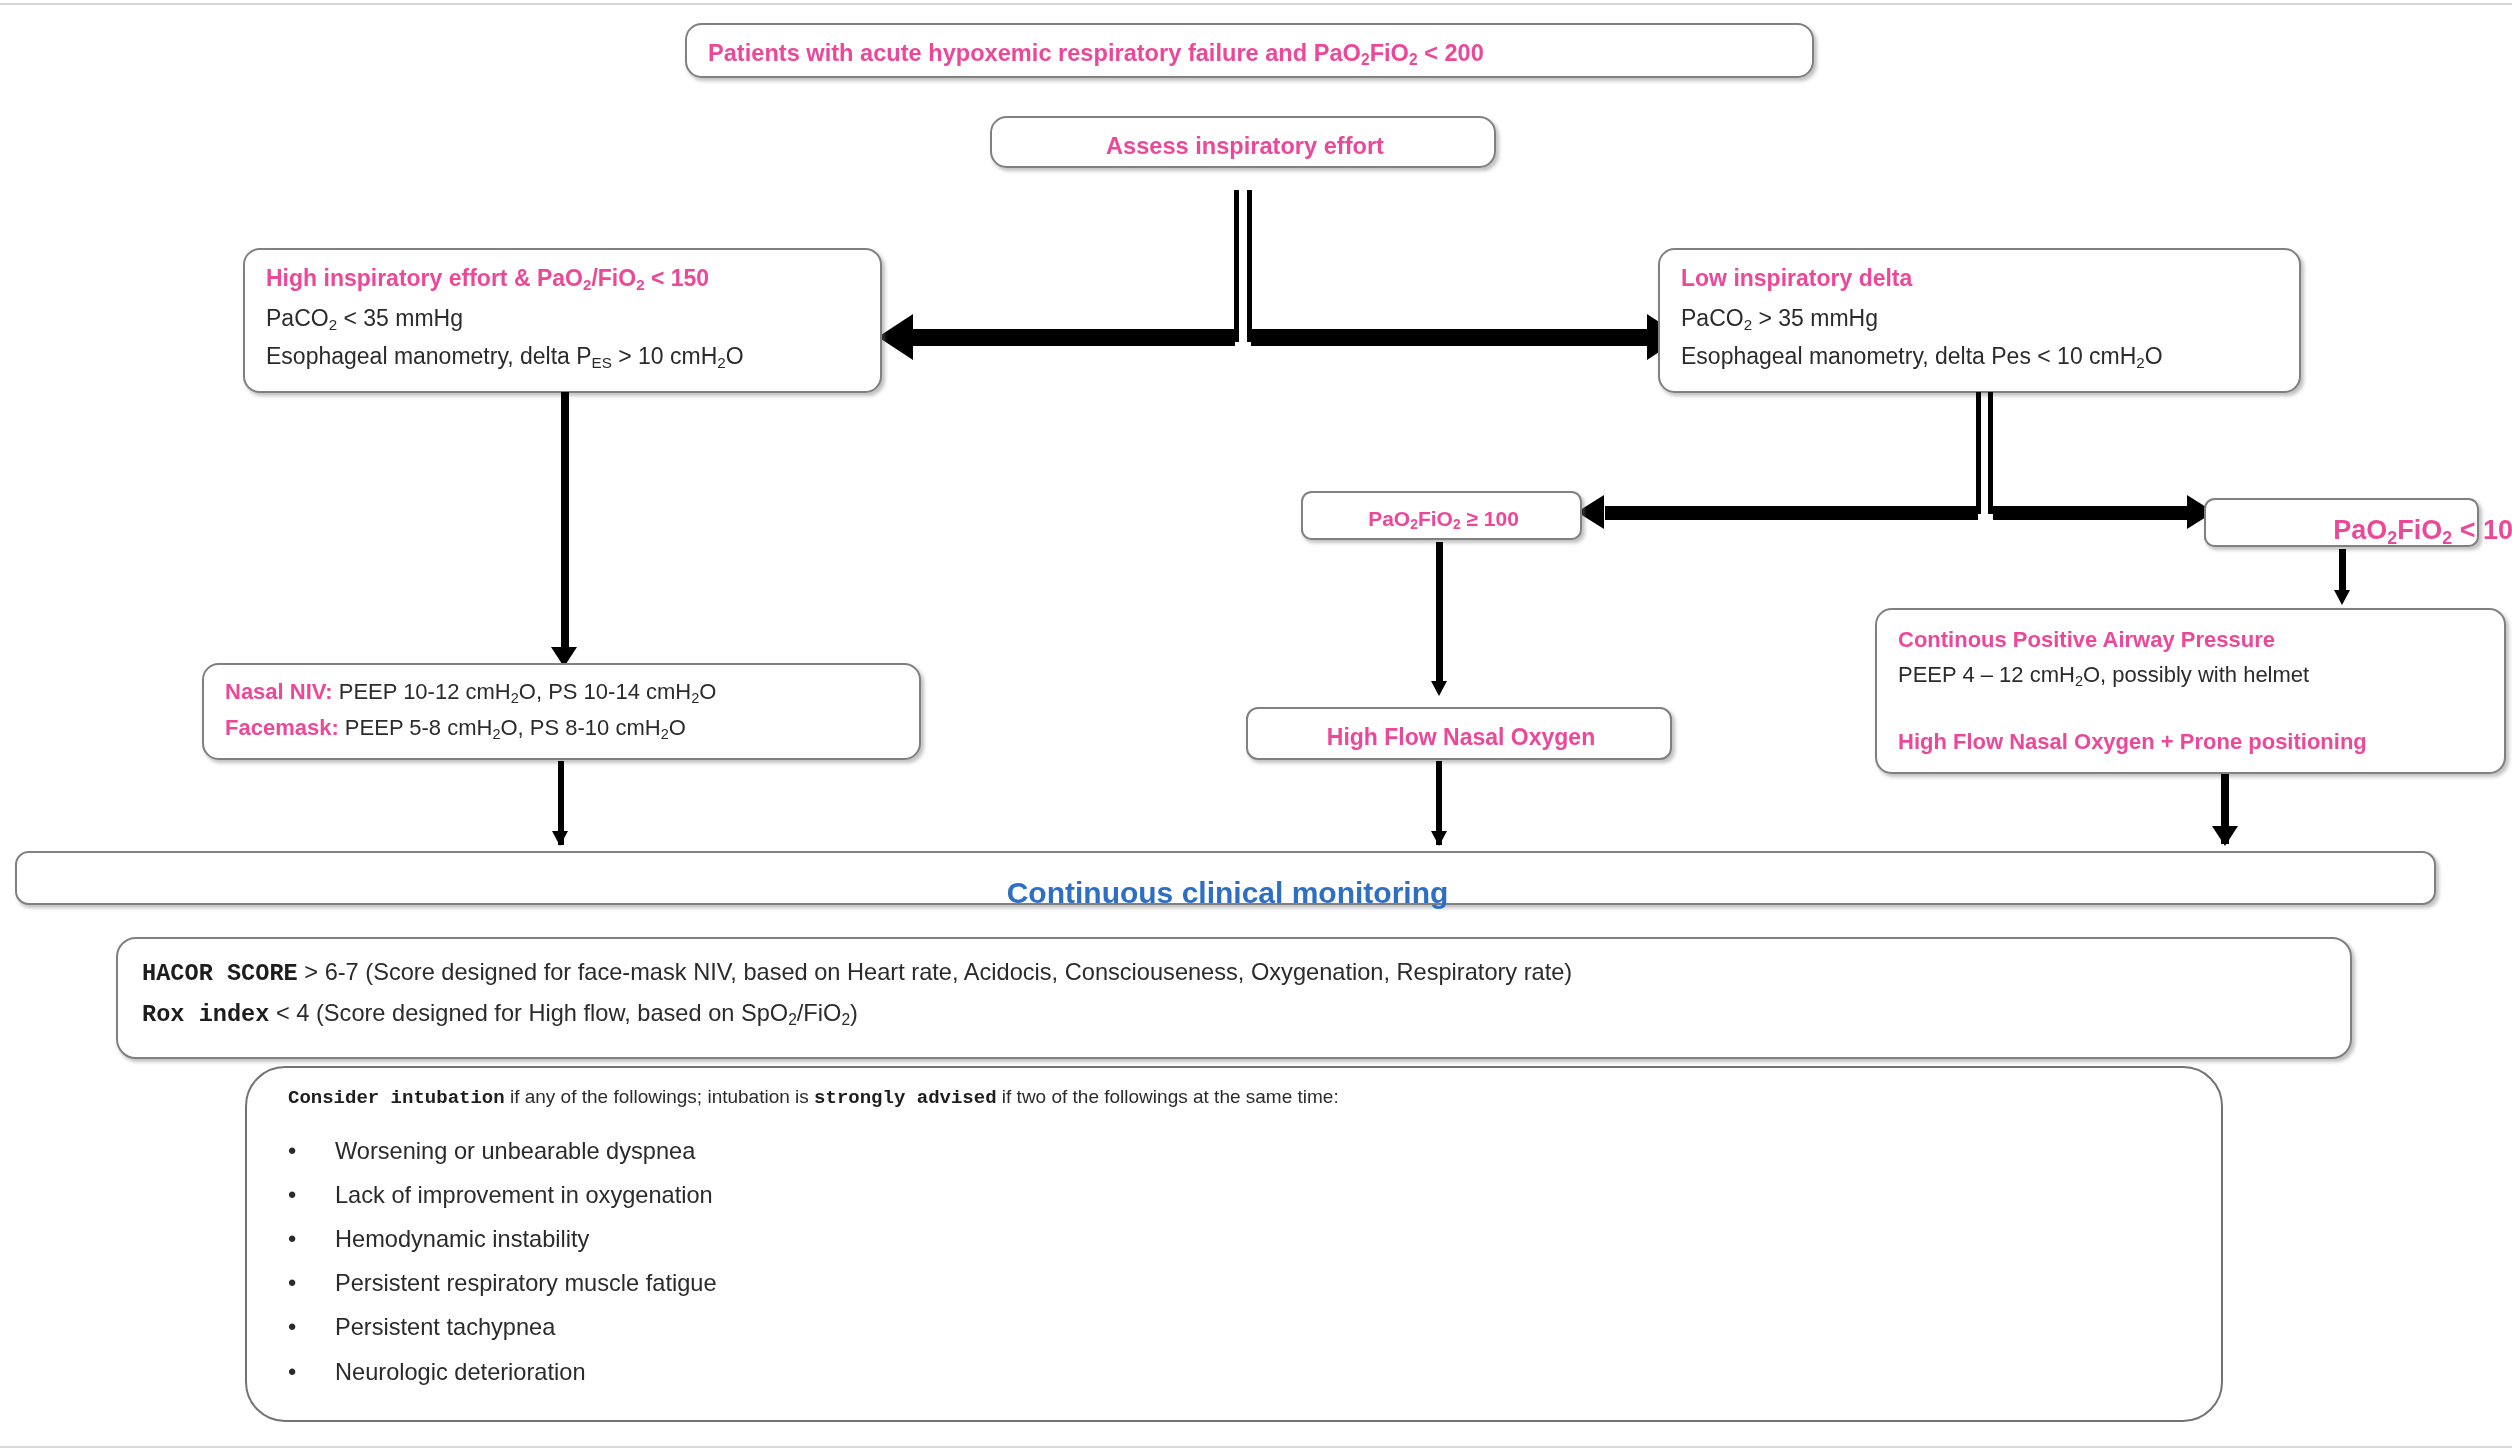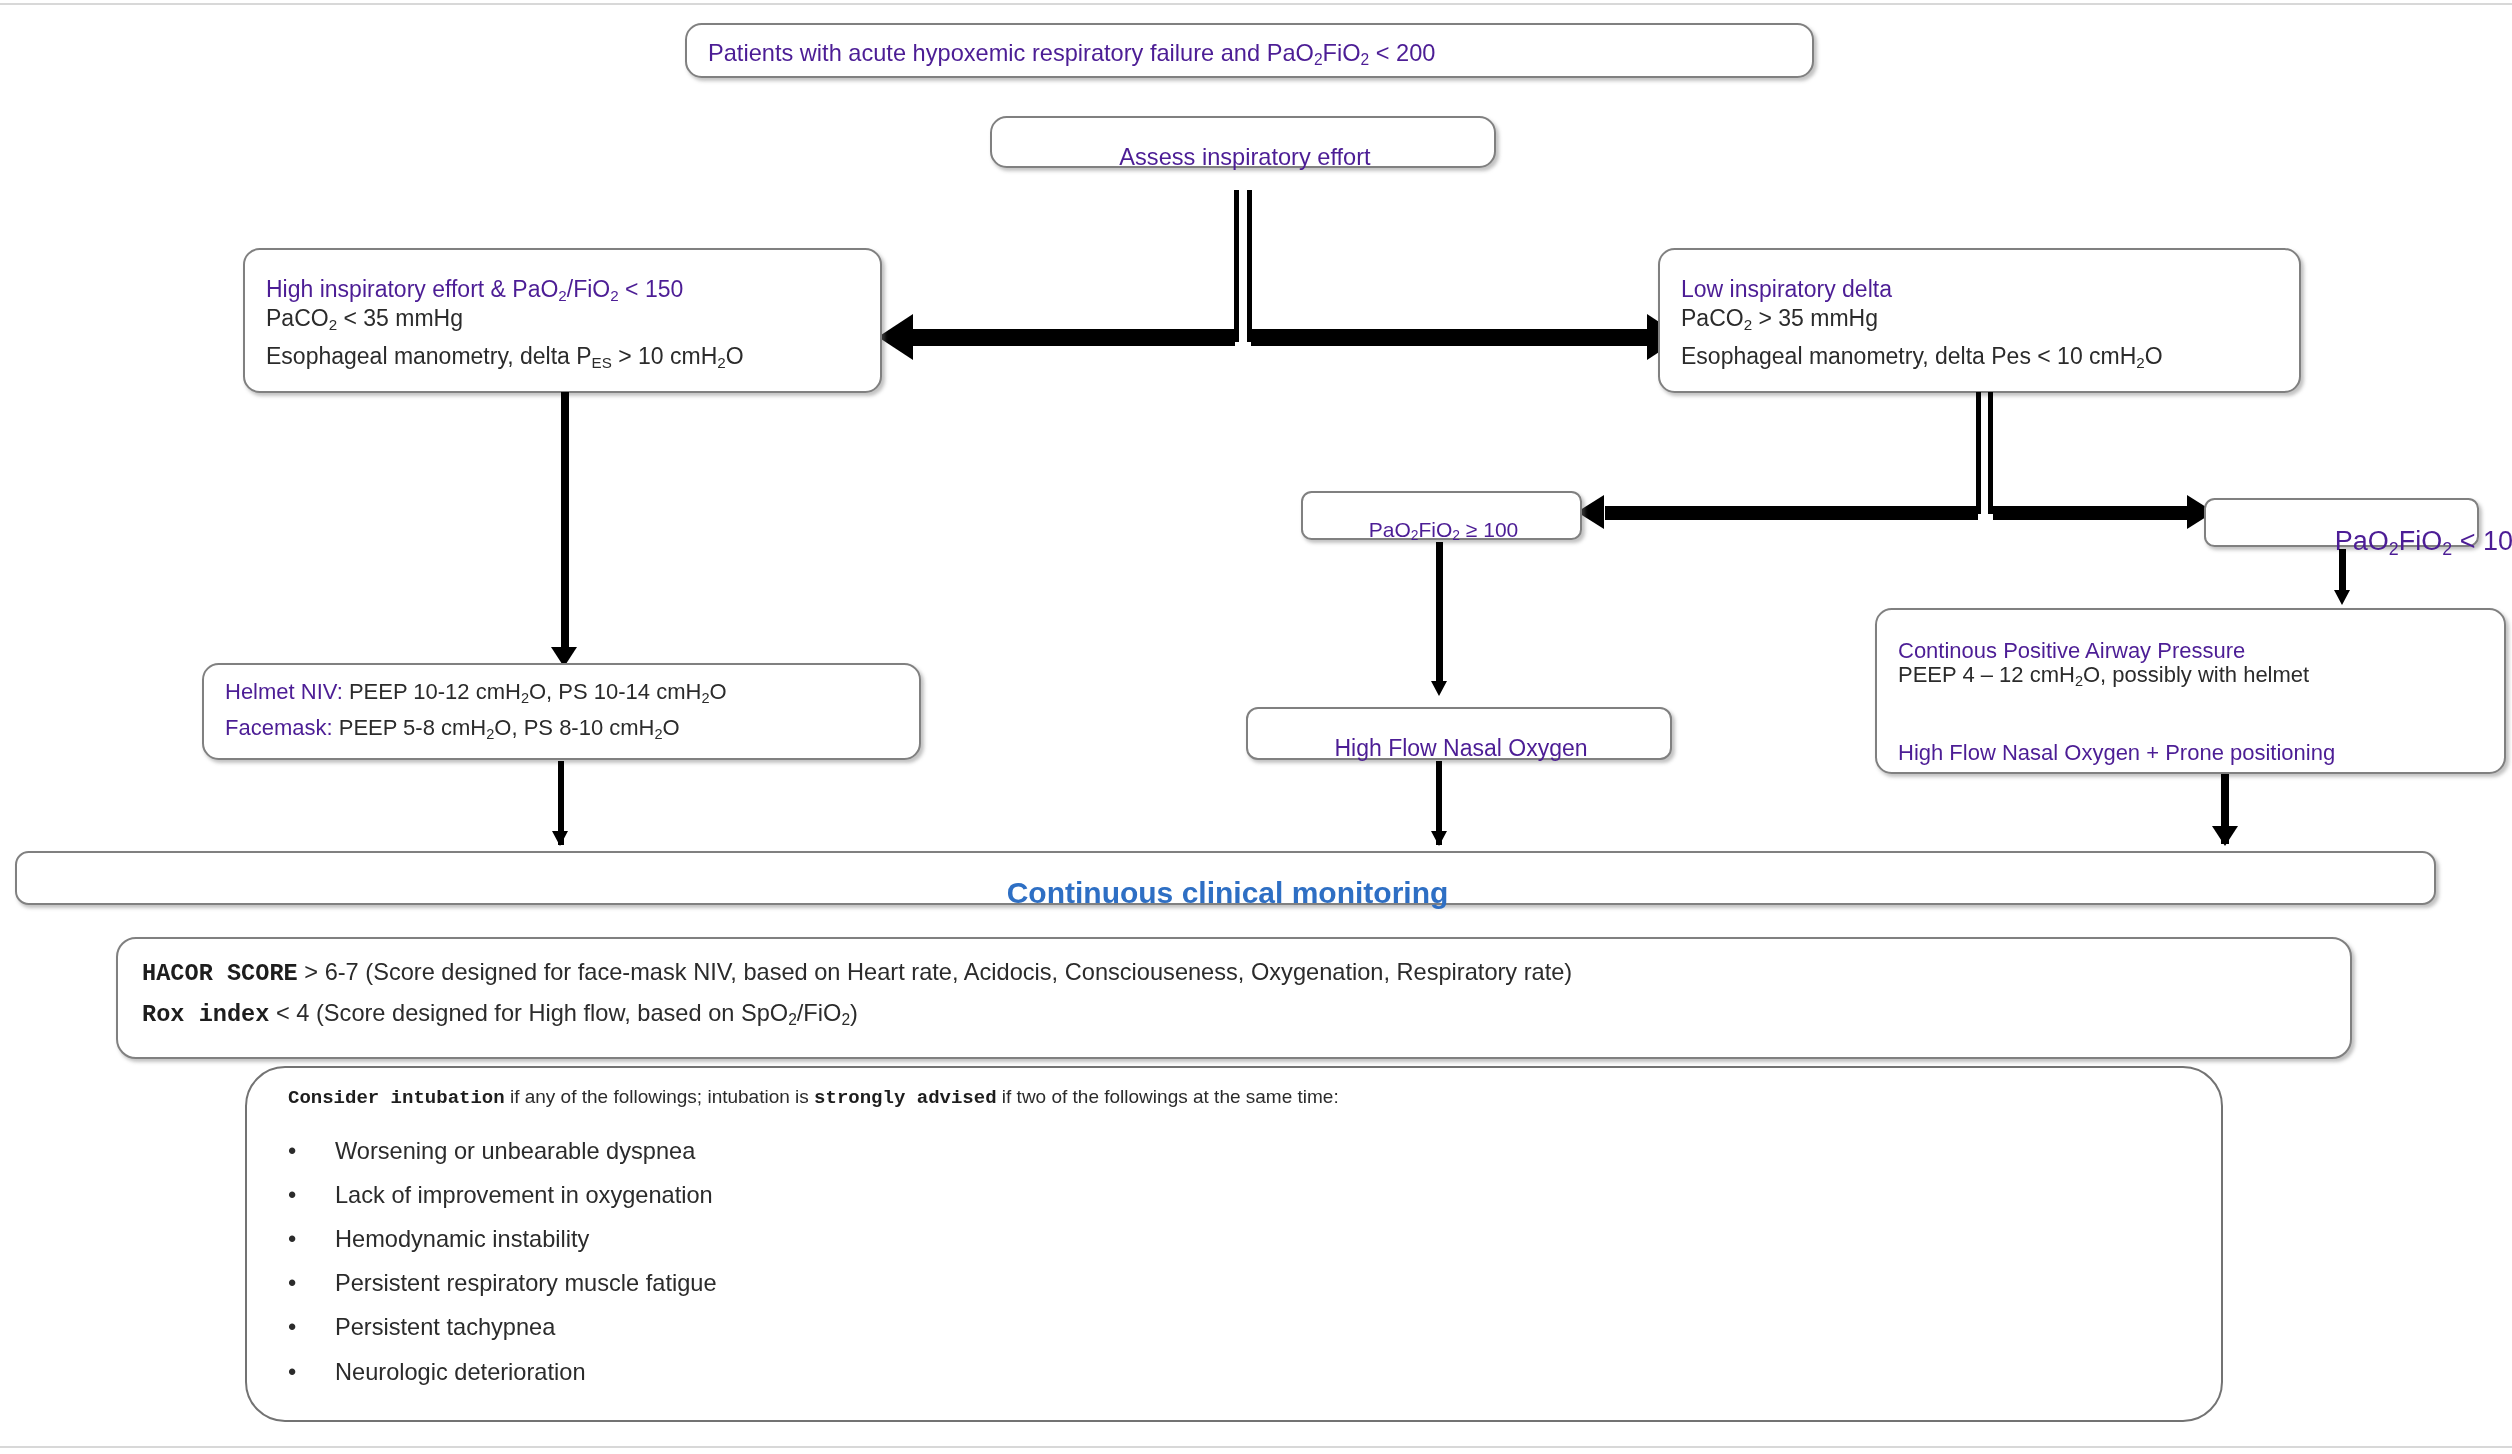--- a/index.html
+++ b/index.html
@@ -31,23 +31,22 @@
     border: 2.3px solid #808080;
     border-radius: 16.7px;
     box-shadow: 2.3px 3px 3.8px rgba(120,120,120,0.45);
   }
   .line {
     position: absolute;
     line-height: 1.42;
     white-space: nowrap;
   }
   .red {
-    color: #4c1d95;
-    font-weight: normal;
-    margin-top: 11px;
+    color: #ec4899;
+    font-weight: bold;
   }
   .blk {
     color: #2b2b2b;
     font-weight: normal;
   }
   .bold-blk {
     color: #1d1d1d;
     font-weight: bold;
     font-family: Liberation Mono, monospace;
   }
@@ -199,21 +198,21 @@
   </div>
 
   <div class="vline" style="left:1436px; top:542px; width:6.8px; height:145px;"></div>
   <div class="arrowdown thin" style="left:1431px; top:681px;"></div>
 
   <div class="vline" style="left:2339px; top:549px; width:6.8px; height:46px;"></div>
   <div class="arrowdown thin" style="left:2334px; top:590px;"></div>
 
   <div class="box" style="left:202px; top:663px; width:719px; height:97px;">
     <div class="line" style="left:21px; top:10.6px; font-size:22px;">
-      <span class="red">Helmet NIV:</span><span class="blk"> PEEP 10-12 cmH</span><sub class="blk">2</sub><span class="blk">O, PS 10-14 cmH</span><sub class="blk">2</sub><span class="blk">O</span>
+      <span class="red">Nasal NIV:</span><span class="blk"> PEEP 10-12 cmH</span><sub class="blk">2</sub><span class="blk">O, PS 10-14 cmH</span><sub class="blk">2</sub><span class="blk">O</span>
     </div>
     <div class="line" style="left:21px; top:47px; font-size:22px;">
       <span class="red">Facemask:</span><span class="blk">  PEEP 5-8 cmH</span><sub class="blk">2</sub><span class="blk">O, PS 8-10 cmH</span><sub class="blk">2</sub><span class="blk">O</span>
     </div>
   </div>
 
   <div class="box" style="left:1246px; top:707px; width:426px; height:53px; border-radius:12px;">
     <div class="line red" style="left:0; top:12px; width:426px; text-align:center; font-size:23px;">High Flow Nasal Oxygen</div>
   </div>
 

